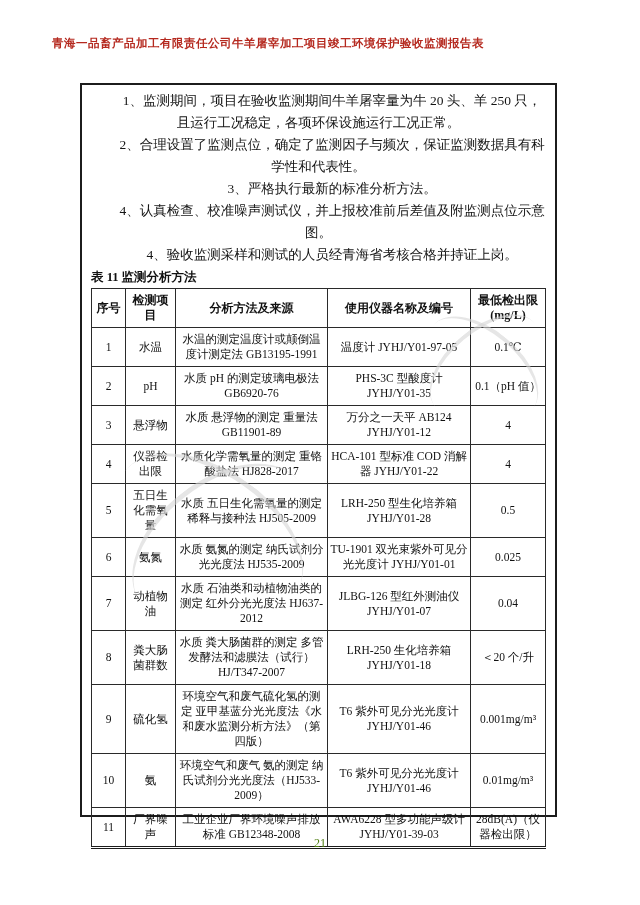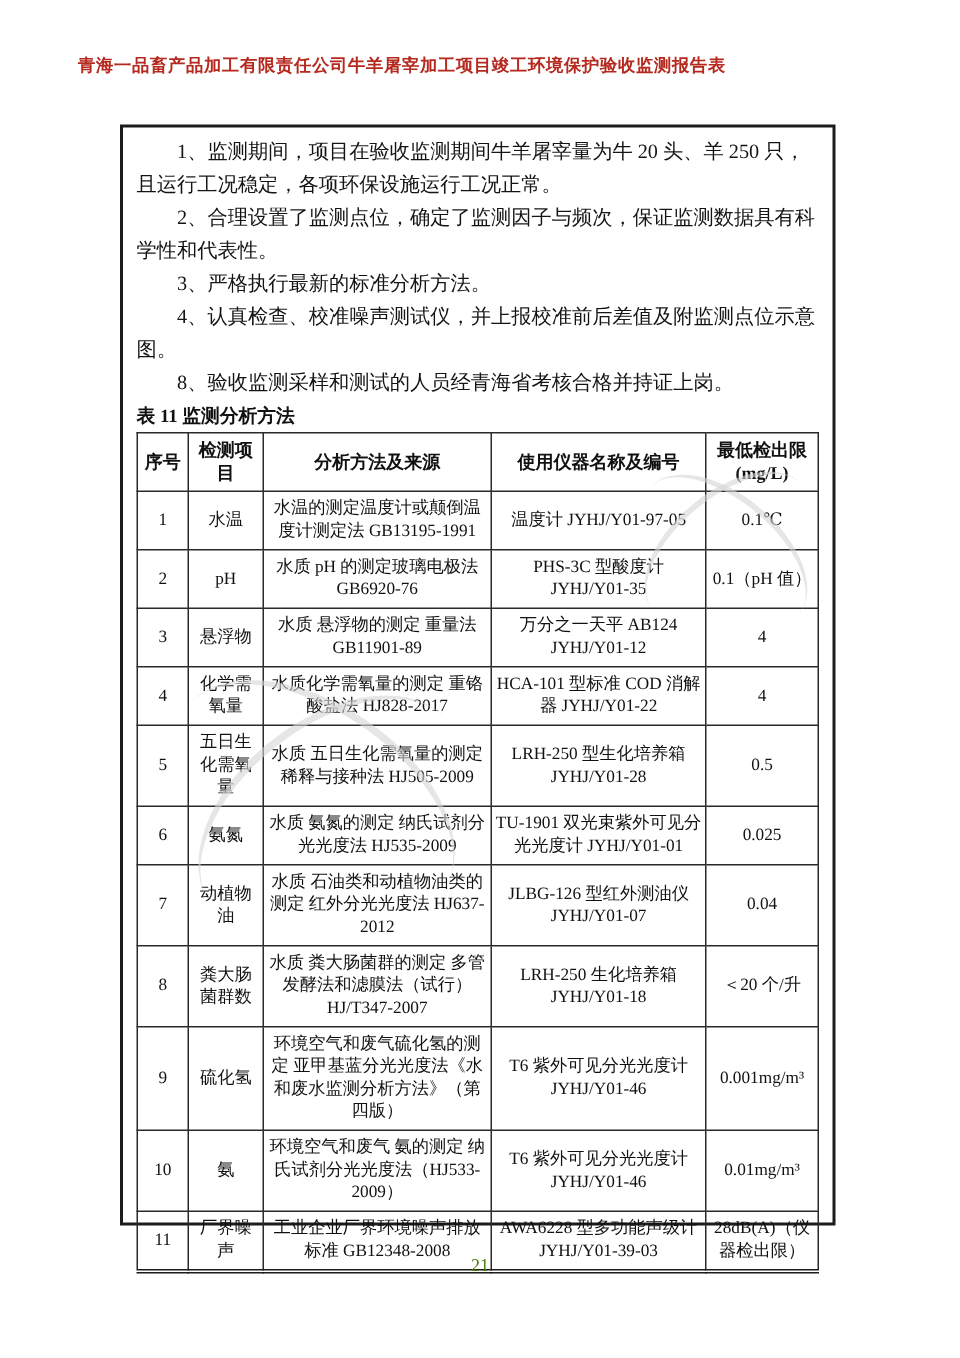--- a/index.html
+++ b/index.html
@@ -23,20 +23,21 @@
     border:2px solid #1c1c1c;
     box-sizing:border-box;
     padding:5px 9px 0 9px;
   }
   .body-text{
     margin:0;
     font-size:13.5px;
     line-height:22px;
     text-indent:2em;
     color:#141414;
+    text-align:center;
   }
   .section-heading{
     margin:0;
     font-size:13.5px;
     line-height:22px;
     font-weight:bold;
     color:#141414;
   }
   .table-caption{
     text-align:left;
@@ -90,21 +91,21 @@
 </head>
 <body>
 
 <div class="doc-title">青海一品畜产品加工有限责任公司牛羊屠宰加工项目竣工环境保护验收监测报告表</div>
 
 <div class="content-box">
   <p class="body-text">1、监测期间，项目在验收监测期间牛羊屠宰量为牛 20 头、羊 250 只，且运行工况稳定，各项环保设施运行工况正常。</p>
   <p class="body-text">2、合理设置了监测点位，确定了监测因子与频次，保证监测数据具有科学性和代表性。</p>
   <p class="body-text">3、严格执行最新的标准分析方法。</p>
   <p class="body-text">4、认真检查、校准噪声测试仪，并上报校准前后差值及附监测点位示意图。</p>
-  <p class="body-text">8、验收监测采样和测试的人员经青海省考核合格并持证上岗。</p>
+  <p class="body-text">4、验收监测采样和测试的人员经青海省考核合格并持证上岗。</p>
 
   <div class="table-caption">表 11 监测分析方法</div>
 
   <table class="monitor-table">
     <colgroup>
       <col class="col-no">
         <col class="col-item">
         <col class="col-method">
         <col class="col-instr">
         <col class="col-limit">
@@ -135,21 +136,21 @@
         </tr>
         <tr>
           <td>3</td>
           <td>悬浮物</td>
           <td>水质 悬浮物的测定 重量法 GB11901-89</td>
           <td>万分之一天平 AB124 JYHJ/Y01-12</td>
           <td>4</td>
         </tr>
         <tr>
           <td>4</td>
-          <td>化学需氧量</td>
+          <td>仪器检出限</td>
           <td>水质化学需氧量的测定 重铬酸盐法 HJ828-2017</td>
           <td>HCA-101 型标准 COD 消解器 JYHJ/Y01-22</td>
           <td>4</td>
         </tr>
         <tr>
           <td>5</td>
           <td>五日生化需氧量</td>
           <td>水质 五日生化需氧量的测定 稀释与接种法 HJ505-2009</td>
           <td>LRH-250 型生化培养箱 JYHJ/Y01-28</td>
           <td>0.5</td>

